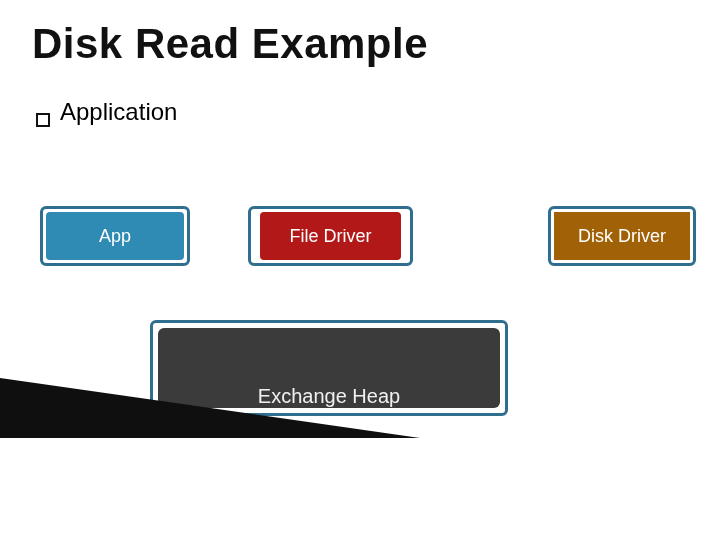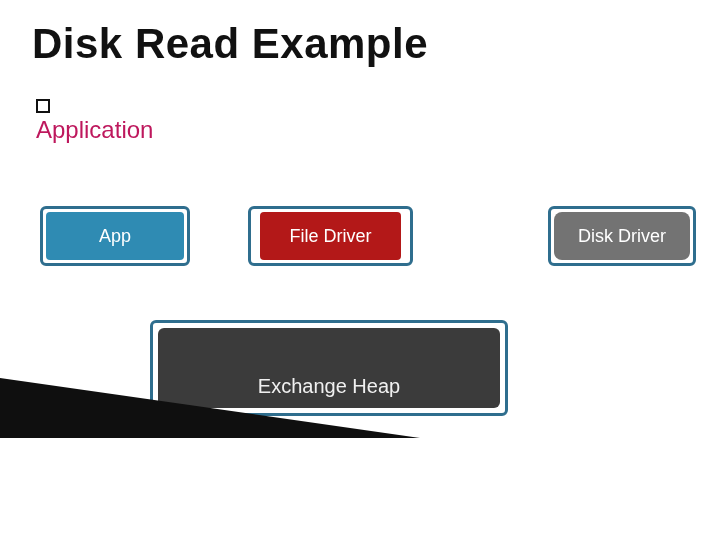--- a/index.html
+++ b/index.html
@@ -15,25 +15,24 @@
     font-weight: 700;
     color: #111;
     letter-spacing: 0.5px;
   }
 
   .bullet-line {
     position: absolute;
     left: 36px;
     top: 98px;
     font-size: 24px;
-    color: #be185d;
+    color: #000000;
     display: flex;
-    align-items: flex-start;
+    align-items: flex-end;
     gap: 4px;
-    flex-direction: column;
   }
   .bullet-box {
     display: inline-block;
     width: 14px;
     height: 14px;
     border: 2px solid #111;
     margin-right: 6px;
     position: relative;
     top: 1px;
   }
@@ -58,25 +57,25 @@
   
   .app-outer { left: 40px;  top: 206px; width: 150px; height: 60px; background: #fff; }
   .app-inner { left: 46px;  top: 212px; width: 138px; height: 48px; background: #2f8bb3; border-radius: 4px; }
 
   
   .fs-outer  { left: 248px; top: 206px; width: 165px; height: 60px; background: #fff; }
   .fs-inner  { left: 260px; top: 212px; width: 141px; height: 48px; background: #b31818; border-radius: 4px; }
 
   
   .dd-outer  { left: 548px; top: 206px; width: 148px; height: 60px; background: #fff; }
-  .dd-inner  { left: 554px; top: 212px; width: 136px; height: 48px; background: #737373; border-radius: 8px; }
+  .dd-inner  { left: 554px; top: 212px; width: 136px; height: 48px; background: #a16207; border-radius: 0; }
 
   
   .ex-outer  { left: 150px; top: 320px; width: 358px; height: 96px; background: #fff; }
-  .ex-inner  { left: 158px; top: 328px; width: 342px; height: 80px; background: #3b3b3b; border-radius: 6px; font-size: 20px; color: #f0f0f0; align-items: flex-end; padding-bottom: 10px; }
+  .ex-inner  { left: 158px; top: 328px; width: 342px; height: 80px; background: #3b3b3b; border-radius: 6px; font-size: 20px; color: #f0f0f0; align-items: flex-end; }
 
   
   .wedge-dark {
     position: absolute;
     left: 0;
     bottom: 0;
     width: 0; height: 0;
     border-bottom: 60px solid #0f0f0f;
     border-right: 420px solid transparent;
   }

